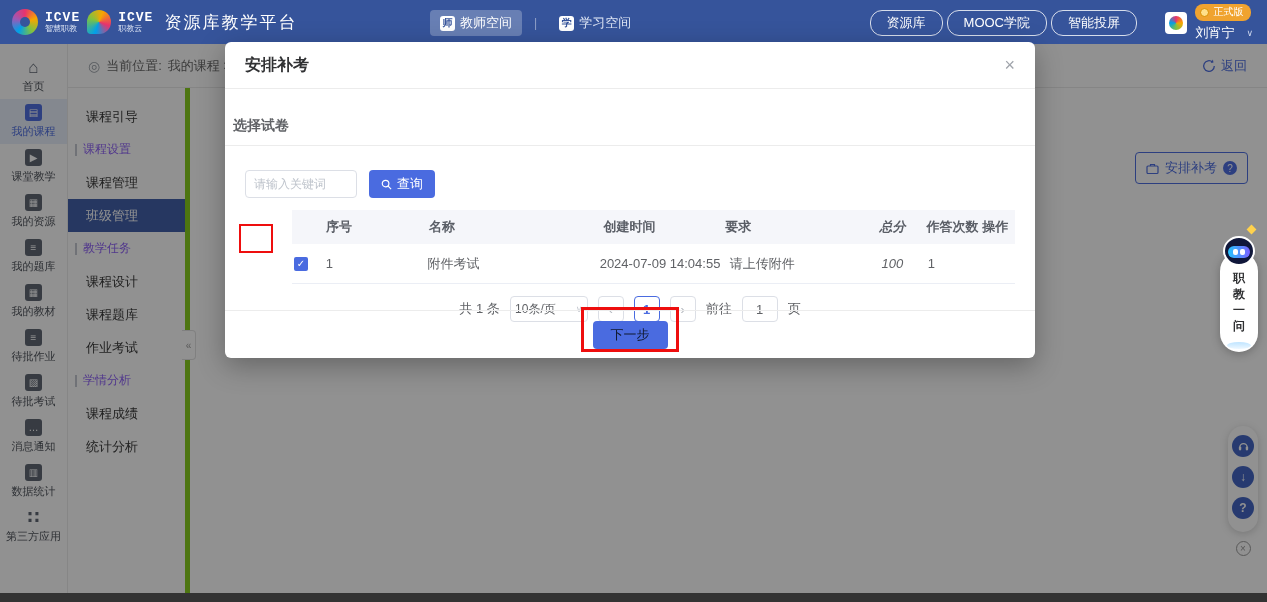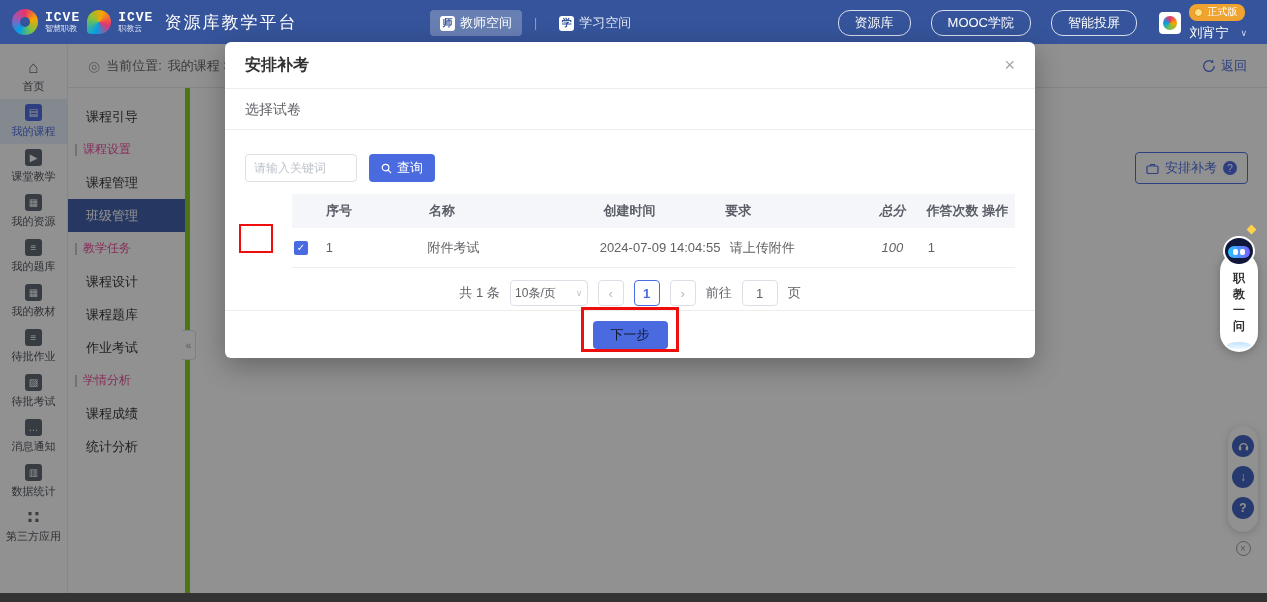--- a/index.html
+++ b/index.html
@@ -19,23 +19,23 @@
   .brand-txt { display:flex; flex-direction:column; line-height:1.05; }
   .brand-name { font-weight:bold; font-size:13px; letter-spacing:1px; }
   .brand-sub { font-size:8px; color:#dfe6f5; }
   .platform-title { font-size:17px; margin-left:4px; letter-spacing:2px; }
   .top-nav { position:absolute; left:430px; top:10px; display:flex; align-items:center; gap:12px; }
   .nav-item { display:flex; align-items:center; gap:5px; font-size:13px; color:#dfe6f5; padding:4px 10px; border-radius:4px; cursor:pointer; }
   .nav-item.active { background:rgba(255,255,255,.25); color:#fff; }
   .nav-badge-icon { width:15px; height:15px; background:#fff; color:#36549B; border-radius:3px; font-size:10px;
     display:flex; align-items:center; justify-content:center; font-weight:bold; }
   .nav-sep { color:rgba(255,255,255,.45); font-size:12px; }
-  .quick-links { position:absolute; right:130px; top:10px; display:flex; gap:20px; }
+  .quick-links { position:absolute; right:130px; top:10px; display:flex; gap:4px; }
   .pill { border:1px solid rgba(255,255,255,.8); border-radius:12px; padding:3px 16px; font-size:13px; color:#fff; cursor:pointer; white-space:nowrap; }
-  .user-area { position:absolute; right:20px; top:4px; display:flex; align-items:center; gap:8px; }
+  .user-area { position:absolute; right:14px; top:4px; display:flex; align-items:center; gap:8px; }
   .mini-logo { width:22px; height:22px; background:#fff; border-radius:4px; display:flex; align-items:center; justify-content:center; }
   .mini-logo span { width:14px; height:14px; border-radius:50%; background:conic-gradient(#e8326d,#f7a600,#7dc242,#00a0e9,#e8326d); display:block; }
   .user-col { display:flex; flex-direction:column; align-items:flex-start; gap:3px; }
   .version-badge { background:#F0A32F; color:#fff; font-size:10px; border-radius:8px; padding:1px 8px 2px 5px; display:flex; align-items:center; gap:4px; }
   .medal { width:9px; height:9px; border-radius:50%; background:#ffe08a; border:1.5px solid #d98f00; display:inline-block; }
   .user-name { font-size:13px; color:#fff; display:flex; gap:12px; align-items:center; cursor:pointer; }
   .user-name .caret { font-size:9px; color:#cfd8ee; }
   
   .icon-rail { position:absolute; left:0; top:44px; bottom:9px; width:68px; background:#fff; border-right:1px solid #ececec; padding-top:10px; display:flex; flex-direction:column; }
   .rail-item { height:45px; display:flex; flex-direction:column; align-items:center; justify-content:center; gap:3px; font-size:11px; color:#4a4f57; cursor:pointer; }
@@ -47,21 +47,21 @@
   
   .crumb-bar { position:absolute; left:68px; right:0; top:44px; height:44px; background:#fff; border-bottom:1px solid #e9e9e9;
     display:flex; align-items:center; justify-content:space-between; padding:0 20px; font-size:13px; color:#666; }
   .crumb { display:flex; align-items:center; gap:6px; white-space:nowrap; overflow:hidden; }
   .crumb .loc { color:#9aa0a8; font-size:14px; }
   .back-link { color:#4a6be0; display:flex; align-items:center; gap:5px; cursor:pointer; white-space:nowrap; }
   
   .submenu { position:absolute; left:68px; top:88px; bottom:9px; width:122px; background:#fff; border-right:5px solid #84cc16; padding-top:12px; font-size:13px; }
   .sub-item { height:33px; display:flex; align-items:center; padding-left:18px; color:#333; cursor:pointer; }
   .sub-item.active { background:#3D5CA8; color:#fff; }
-  .sub-section { height:33px; display:flex; align-items:center; padding-left:7px; color:#ec4899; font-size:12px; gap:6px; }
+  .sub-section { height:33px; display:flex; align-items:center; padding-left:7px; color:#8b5cf6; font-size:12px; gap:6px; }
   .sub-section .bar { width:2px; height:12px; background:#c3c7cf; }
   .collapse-handle { position:absolute; left:182px; top:330px; width:14px; height:30px; background:#fff; border:1px solid #e0e0e0; border-left:none;
     border-radius:0 4px 4px 0; display:flex; align-items:center; justify-content:center; color:#999; font-size:10px; z-index:5; cursor:pointer; }
   
   .content { position:absolute; left:190px; right:0; top:88px; bottom:9px; background:#fff; }
   .arrange-btn { position:absolute; right:19px; top:64px; display:flex; align-items:center; gap:6px; background:#fff;
     border:1px solid #4a6be0; color:#4a6be0; border-radius:4px; padding:6px 10px; font-size:13px; cursor:pointer; }
   .help-dot { width:14px; height:14px; border-radius:50%; background:#4a6be0; color:#fff; font-size:10px; display:flex; align-items:center; justify-content:center; }
   .footer-strip { position:absolute; left:0; right:0; bottom:0; height:9px; background:#555; }
   
@@ -73,21 +73,21 @@
   .tool-close { margin:9px auto 0; width:15px; height:15px; border:1px solid #999; border-radius:50%; color:#999; font-size:10px;
     display:flex; align-items:center; justify-content:center; cursor:pointer; }
   
   .overlay { position:absolute; left:0; right:0; top:44px; bottom:0; background:rgba(10,10,12,.45); z-index:50; }
   .modal { position:absolute; left:225px; top:42px; width:810px; height:316px; background:#fff; border-radius:6px;
     box-shadow:0 8px 28px rgba(0,0,0,.3); z-index:60; }
   .modal-head { height:47px; display:flex; align-items:center; justify-content:space-between; padding:0 20px; border-bottom:1px solid #ececec; }
   .modal-title { font-size:16px; font-weight:bold; color:#303133; }
   .modal-close { color:#a0a4ab; font-size:18px; cursor:pointer; line-height:1; }
   .modal-body { padding:10px 20px 0; }
-  .select-label { font-size:14px; color:#606266; margin:0 -20px; padding:2px 20px 10px; border-bottom:1px solid #ececec; }
+  .select-label { font-size:14px; color:#606266; margin:16px -20px; padding:2px 8px 10px; border-bottom:1px solid #ececec;font-weight:bold; }
   .search-row { margin-top:24px; display:flex; align-items:center; gap:12px; }
   .search-input { width:112px; height:28px; border:1px solid #dcdfe6; border-radius:4px; padding:0 8px; font-size:12px; color:#606266; outline:none; }
   .search-input::placeholder { color:#bfc4cc; }
   .query-btn { height:28px; background:#4A6BE0; color:#fff; border:none; border-radius:4px; font-size:13px; padding:0 12px;
     display:flex; align-items:center; gap:5px; cursor:pointer; }
   .grid { margin-top:12px; font-size:13px;margin-left:47px; }
   .grid-head { display:flex; background:#f5f6fa; height:34px; align-items:center; color:#5a5e66; font-weight:bold; }
   .grid-row { display:flex; height:40px; align-items:center; border-bottom:1px solid #ebeef5; color:#606266; }
   .col-check { width:30px; padding-left:2px; display:flex; align-items:center; }
   .col-seq { width:95px; padding-left:6px; }

